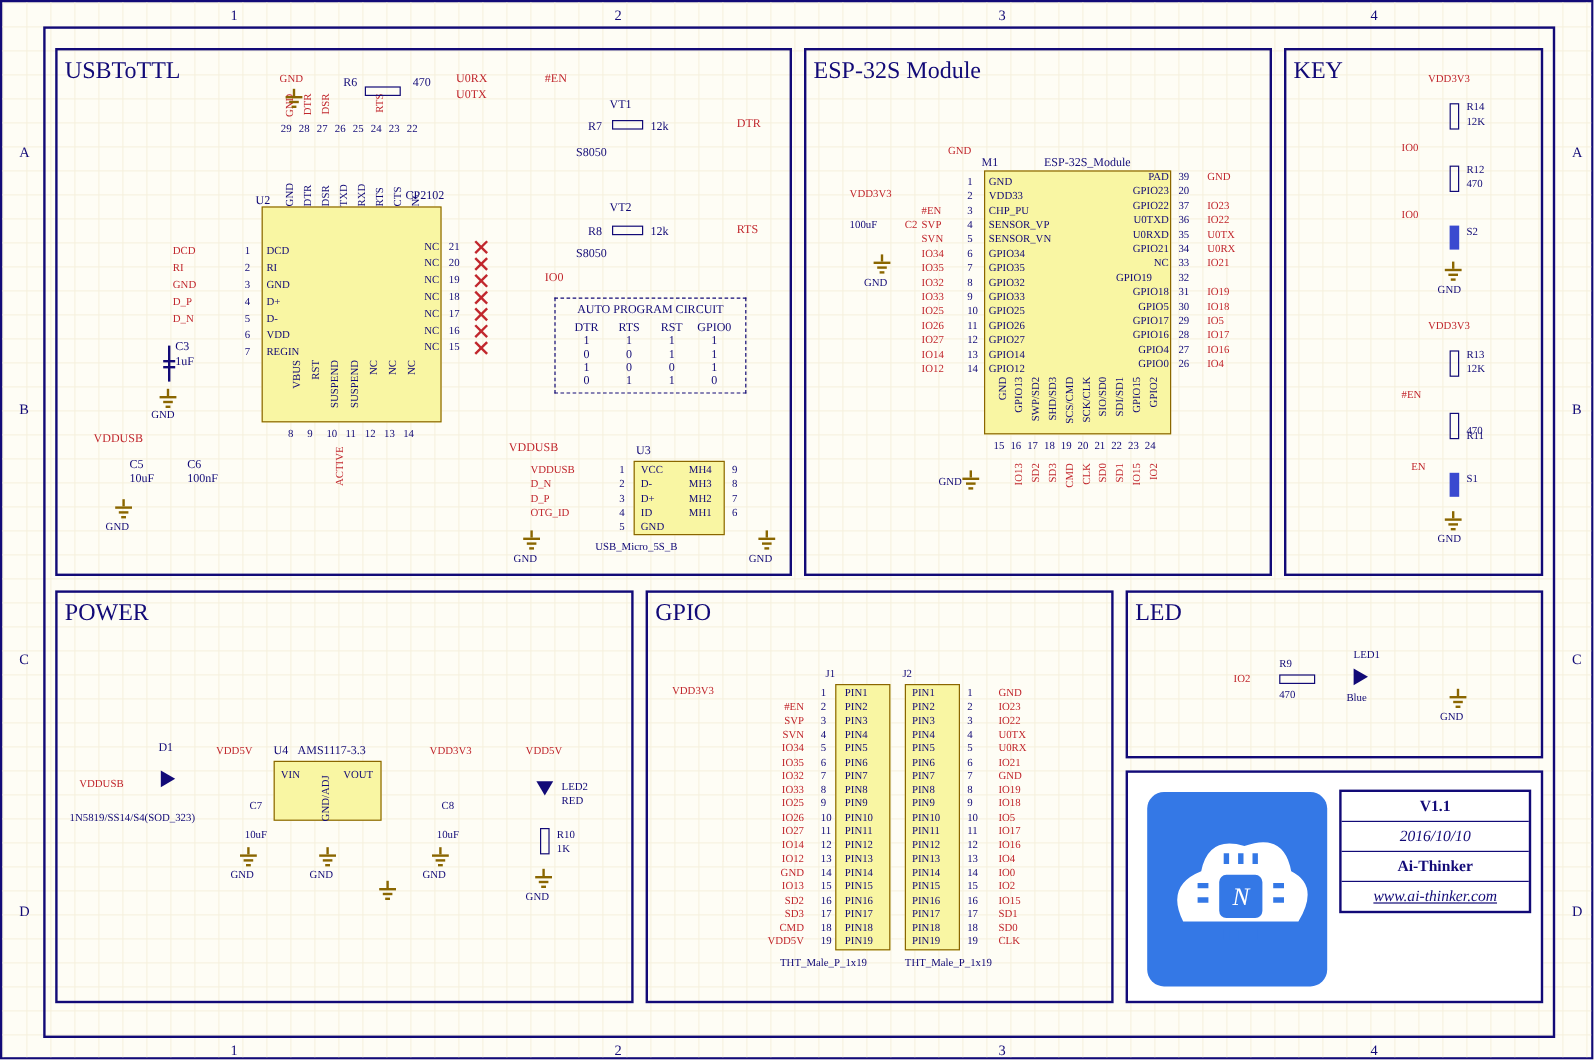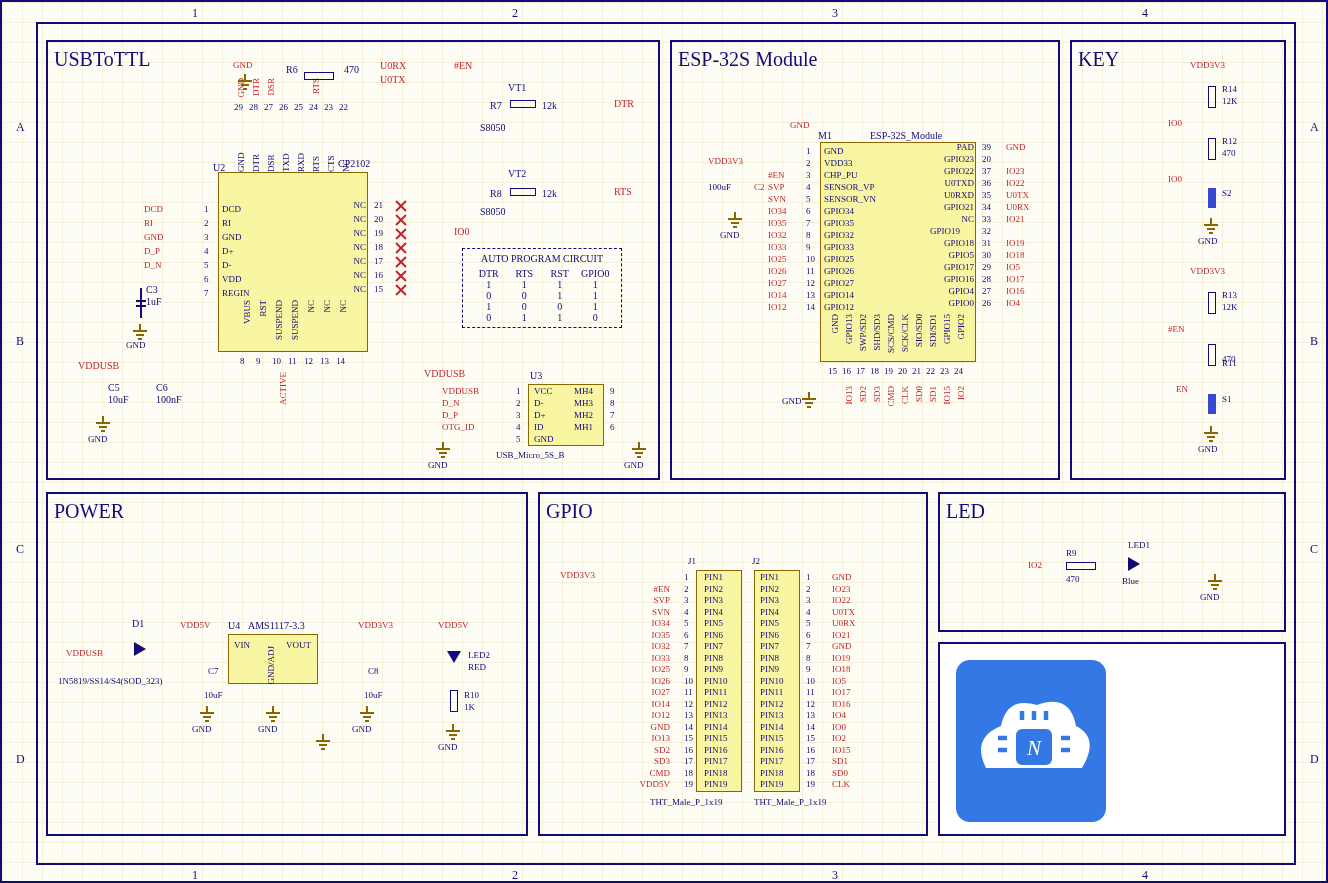--- a/index.html
+++ b/index.html
@@ -775,15 +775,21 @@
           <line x1="44" y1="72" x2="44" y2="78"></line>
             <line x1="52" y1="72" x2="52" y2="78"></line>
             <line x1="60" y1="72" x2="60" y2="78"></line>
           <line x1="34" y1="48" x2="28" y2="48"></line>
             <line x1="34" y1="56" x2="28" y2="56"></line>
           <line x1="70" y1="48" x2="76" y2="48"></line>
             <line x1="70" y1="56" x2="76" y2="56"></line>
         </g>
       </svg>
     </div>
+    <div class="title-block" style="left:176px; top:14px; width:160px;">
+      <div class="row">V1.1</div>
+      <div class="row" style="font-style:italic">2016/10/10</div>
+      <div class="row" style="font-weight:bold">Ai-Thinker</div>
+      <div class="row"><a>www.ai-thinker.com</a></div>
+    </div>
   </div>
 
 </div>
 
 </body></html>

